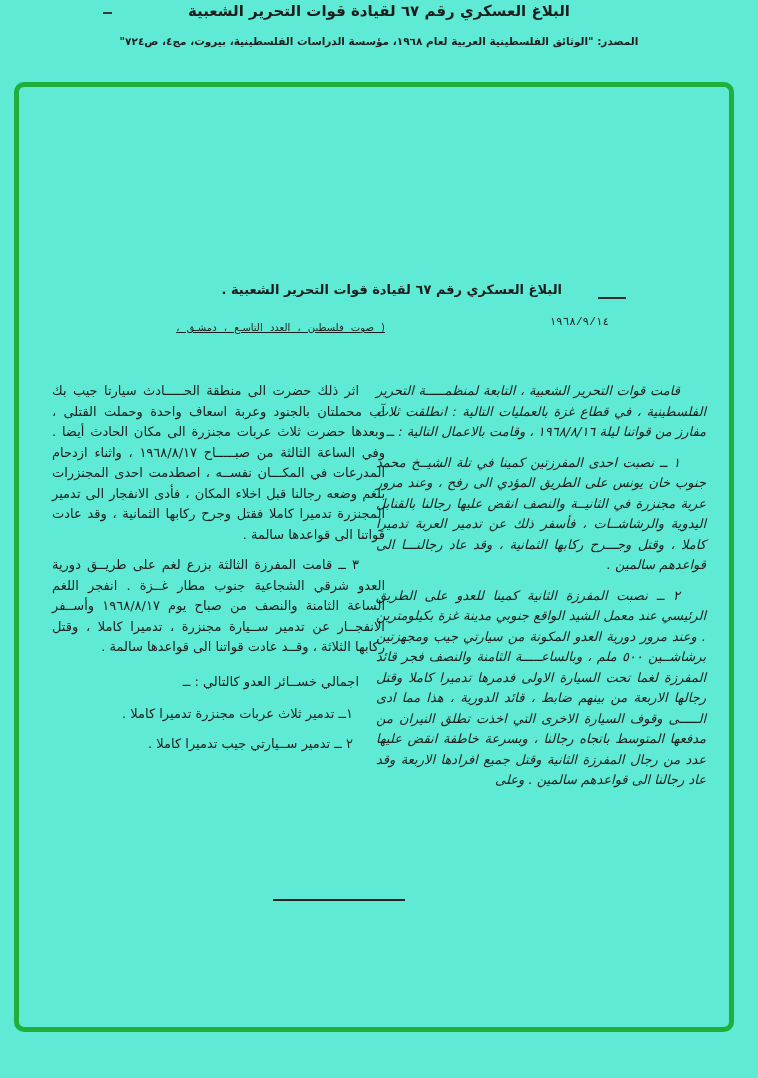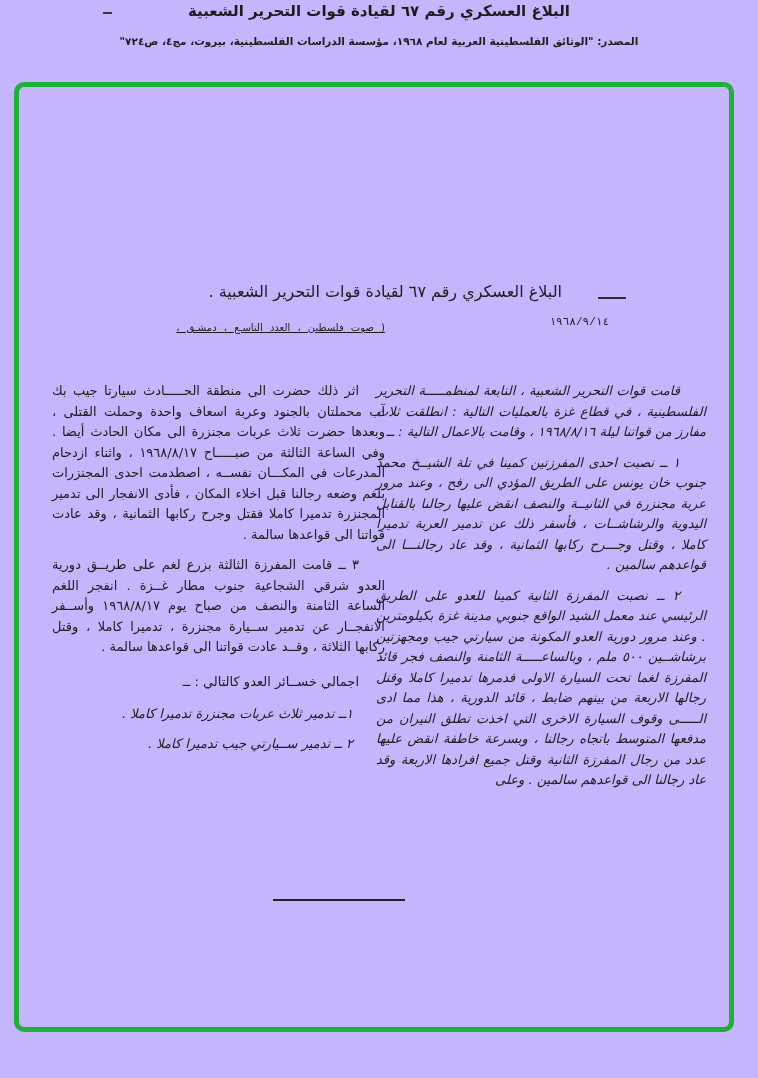--- a/index.html
+++ b/index.html
@@ -4,21 +4,21 @@
 <style>
   html, body {
     margin: 0;
     padding: 0;
     background: #ffffff;
   }
   #page {
     position: relative;
     width: 758px;
     height: 1078px;
-    background: #c4b5fd;
+    background: #5eead4;
     color: #1d1d1d;
     font-family: "DejaVu Sans", sans-serif;
     overflow: hidden;
   }
   .hdr-title {
     position: absolute;
     top: 2px; left: 0; right: 0;
     text-align: center;
     direction: rtl;
     font-weight: bold;
@@ -40,22 +40,22 @@
     box-sizing: border-box;
     border: 5px solid #1fb03c;
     border-radius: 10px;
     background: transparent;
   }
   .doc-title {
     position: absolute;
     right: 196px; top: 282px;
     direction: rtl;
     white-space: nowrap;
-    font-weight: normal;
-    font-size: 16px;
+    font-weight: bold;
+    font-size: 13px;
   }
   .artifact {
     position: absolute;
     background: #3a3a3a;
   }
   .a1 { left: 103px; top: 12px; width: 9px; height: 2px; }
   .a2 { left: 598px; top: 297px; width: 28px; height: 2px; background:#2c2c2c; }
   .doc-date {
     position: absolute;
     left: 503px; top: 315px;
@@ -85,21 +85,21 @@
   .col-left  { left: 52px;  top: 381px; width: 333px; }
   .para {
     margin: 0 0 10px 0;
     text-align: justify;
     text-indent: 26px;
   }
   .losses-heading {
     margin: 14px 0 12px 0;
     text-indent: 26px;
   }
-  .losses { margin-top: 2px; font-style: italic; }
+  .losses { margin-top: 2px; }
   .loss-item {
     margin-top: 9px;
     padding-right: 32px;
     text-align: right;
     white-space: nowrap;
   }
   .divider {
     position: absolute;
     left: 273px; top: 899px;
     width: 132px; height: 2px;

